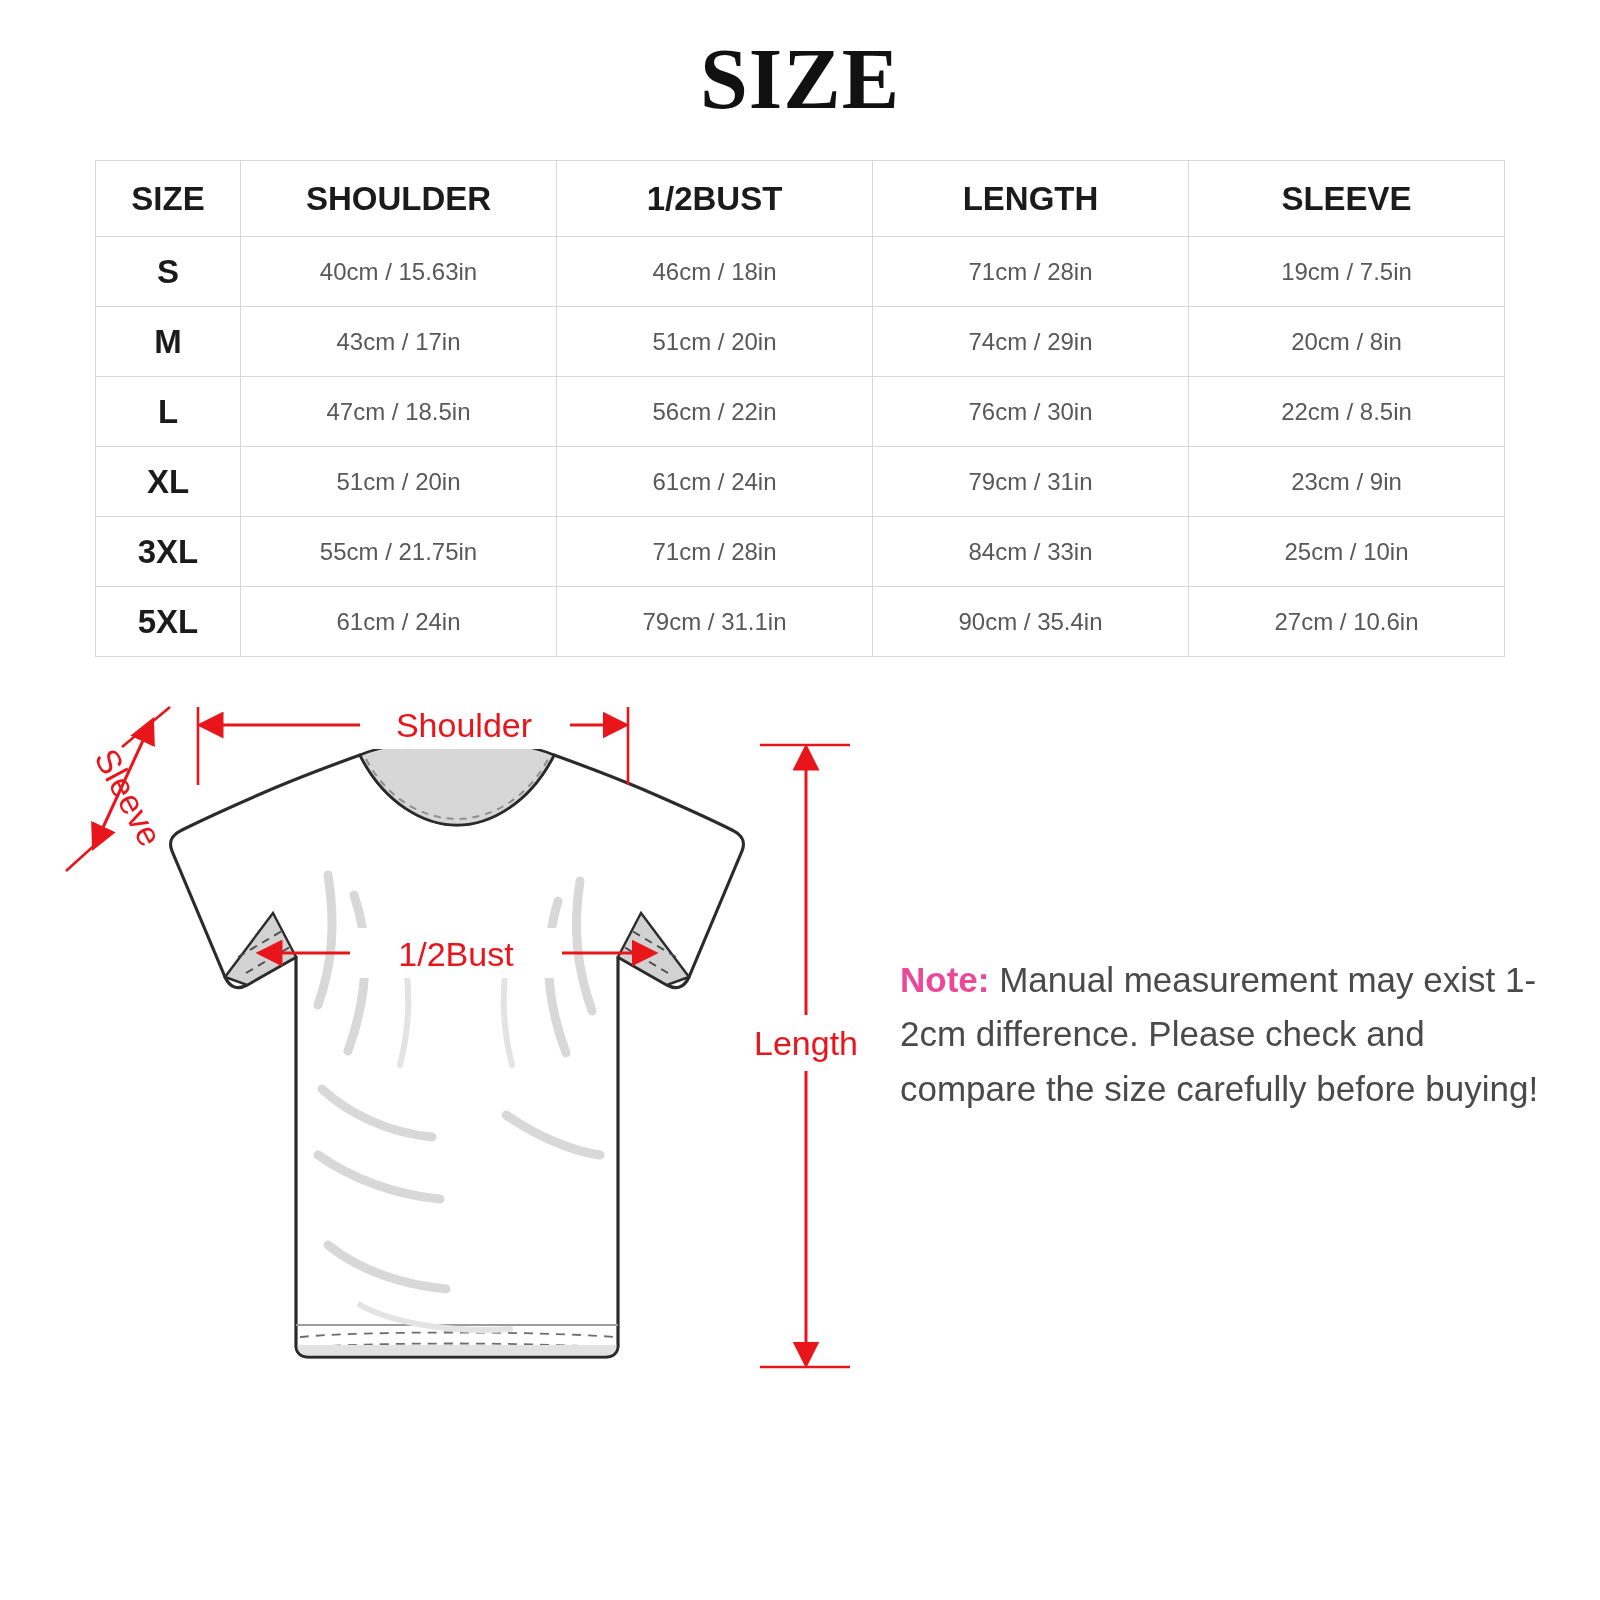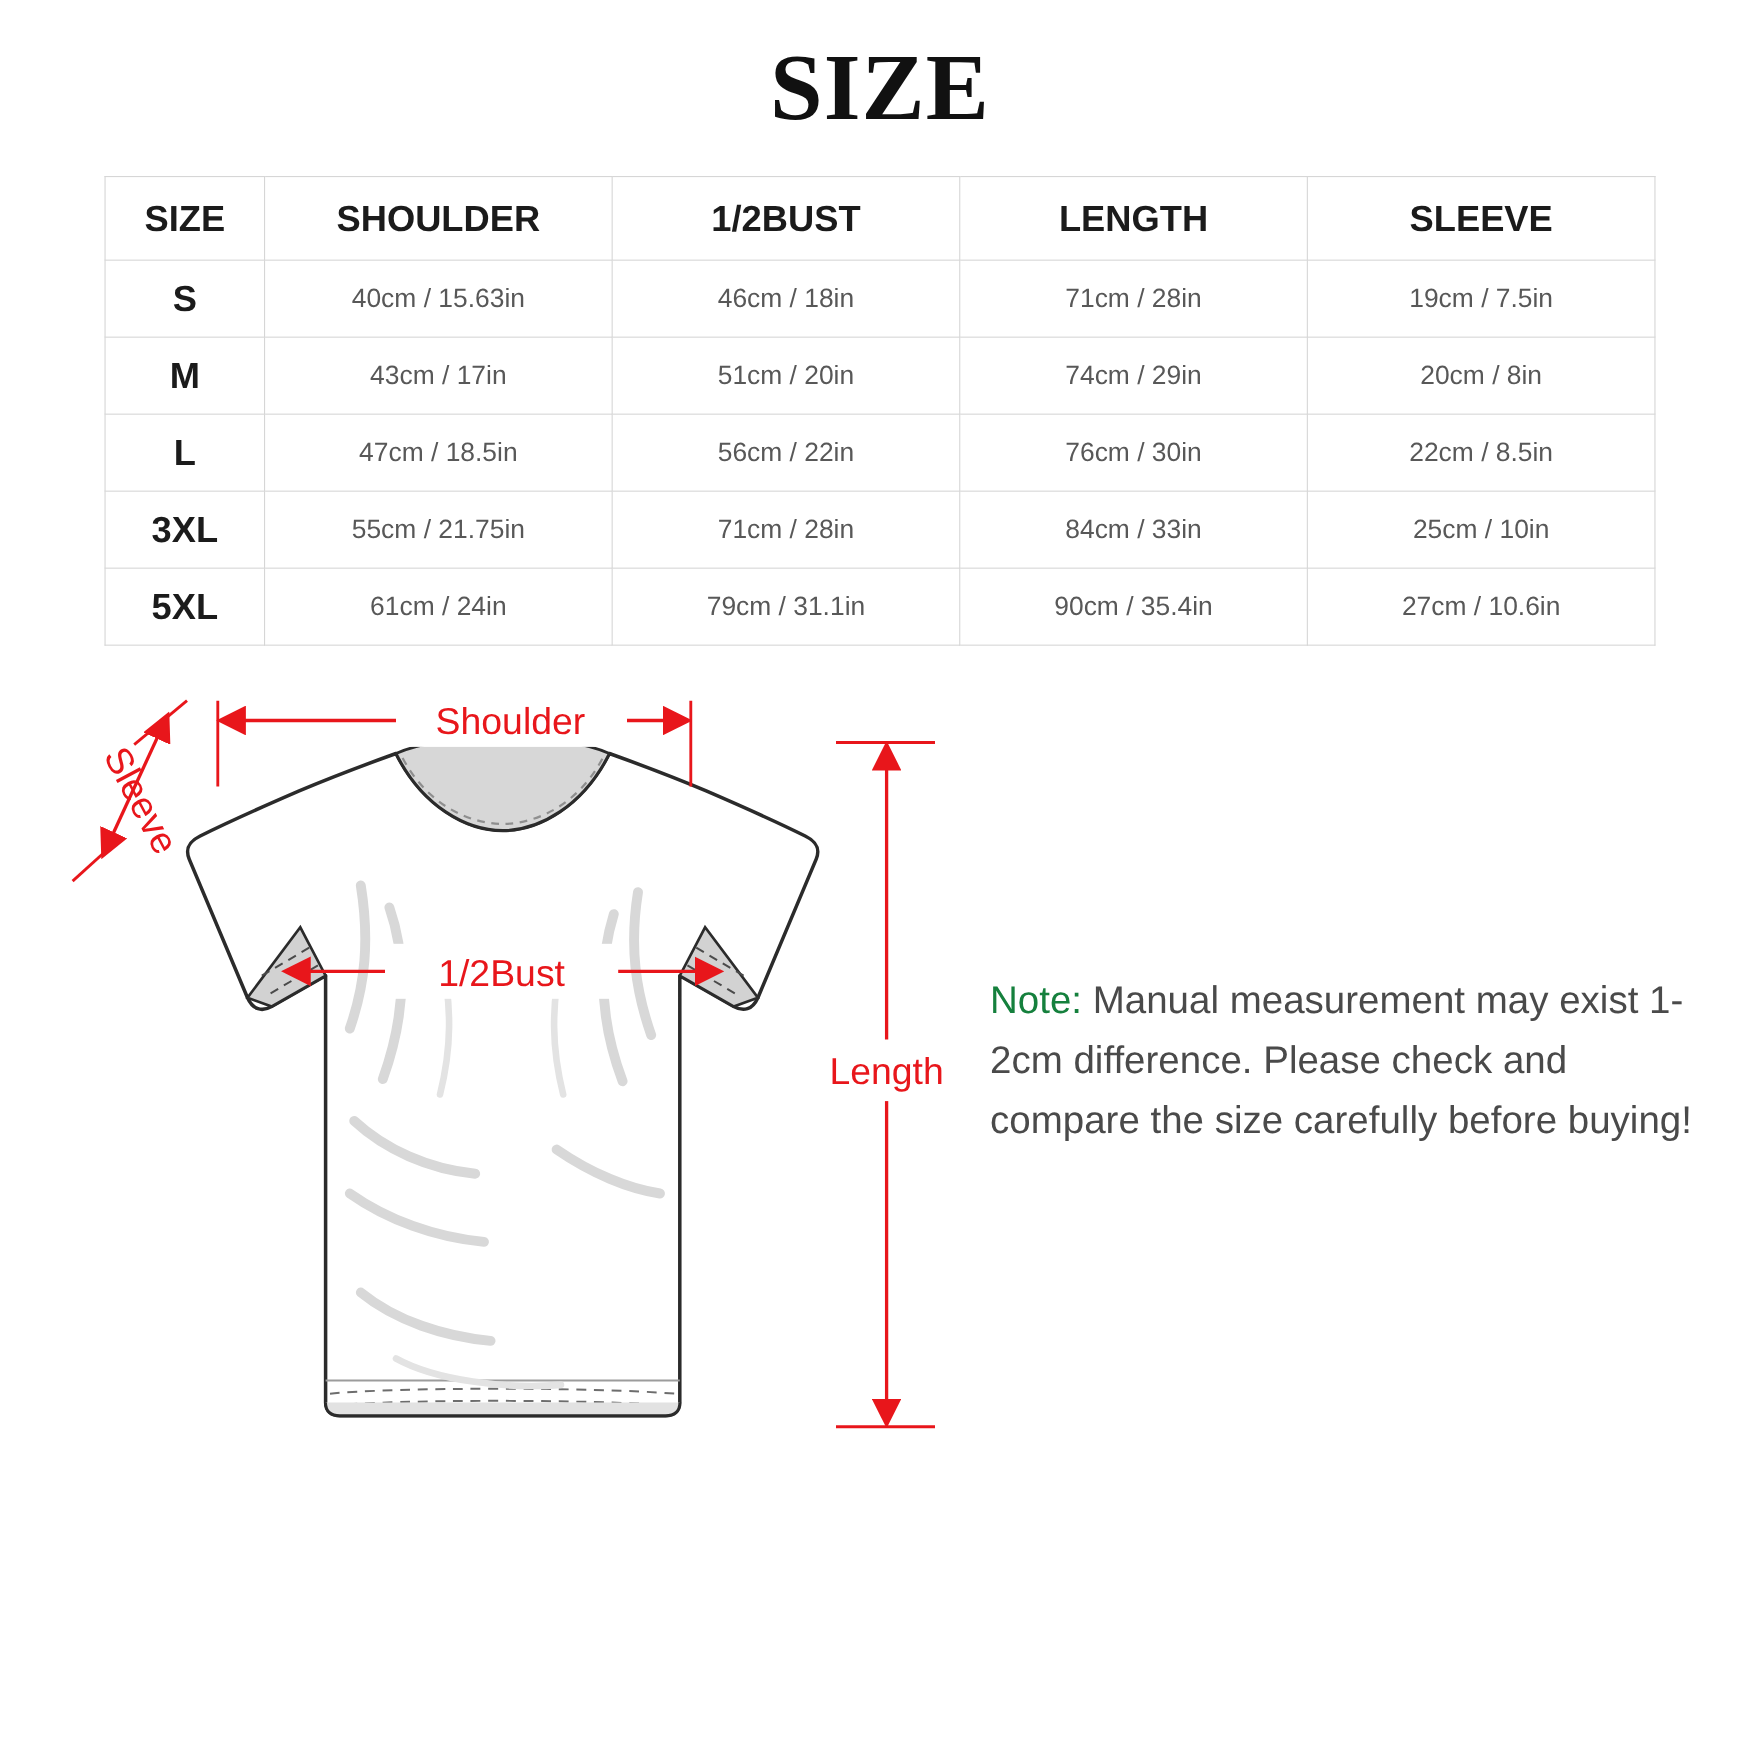--- a/index.html
+++ b/index.html
@@ -75,21 +75,21 @@
   }
   .note {
     position: absolute;
     left: 900px;
     top: 268px;
     width: 640px;
     font-size: 35px;
     line-height: 1.55;
     color: #4a4a4a;
   }
-  .note b { color: #15803d; font-weight: normal; }
+  .note b { color: #ec4899; font-weight: bold; }
 
   svg { display: block; }
 </style>
 </head>
 <body>
 
 <div class="title">SIZE</div>
 
 <div class="table-wrap">
   <table class="size-table">
@@ -116,20 +116,27 @@
         <td class="cell-val">51cm / 20in</td>
         <td class="cell-val">74cm / 29in</td>
         <td class="cell-val">20cm / 8in</td>
       </tr>
       <tr>
         <td class="cell-size">L</td>
         <td class="cell-val">47cm / 18.5in</td>
         <td class="cell-val">56cm / 22in</td>
         <td class="cell-val">76cm / 30in</td>
         <td class="cell-val">22cm / 8.5in</td>
+      </tr>
+      <tr>
+        <td class="cell-size">XL</td>
+        <td class="cell-val">51cm / 20in</td>
+        <td class="cell-val">61cm / 24in</td>
+        <td class="cell-val">79cm / 31in</td>
+        <td class="cell-val">23cm / 9in</td>
       </tr>
       <tr>
         <td class="cell-size">3XL</td>
         <td class="cell-val">55cm / 21.75in</td>
         <td class="cell-val">71cm / 28in</td>
         <td class="cell-val">84cm / 33in</td>
         <td class="cell-val">25cm / 10in</td>
       </tr>
       <tr>
         <td class="cell-size">5XL</td>

